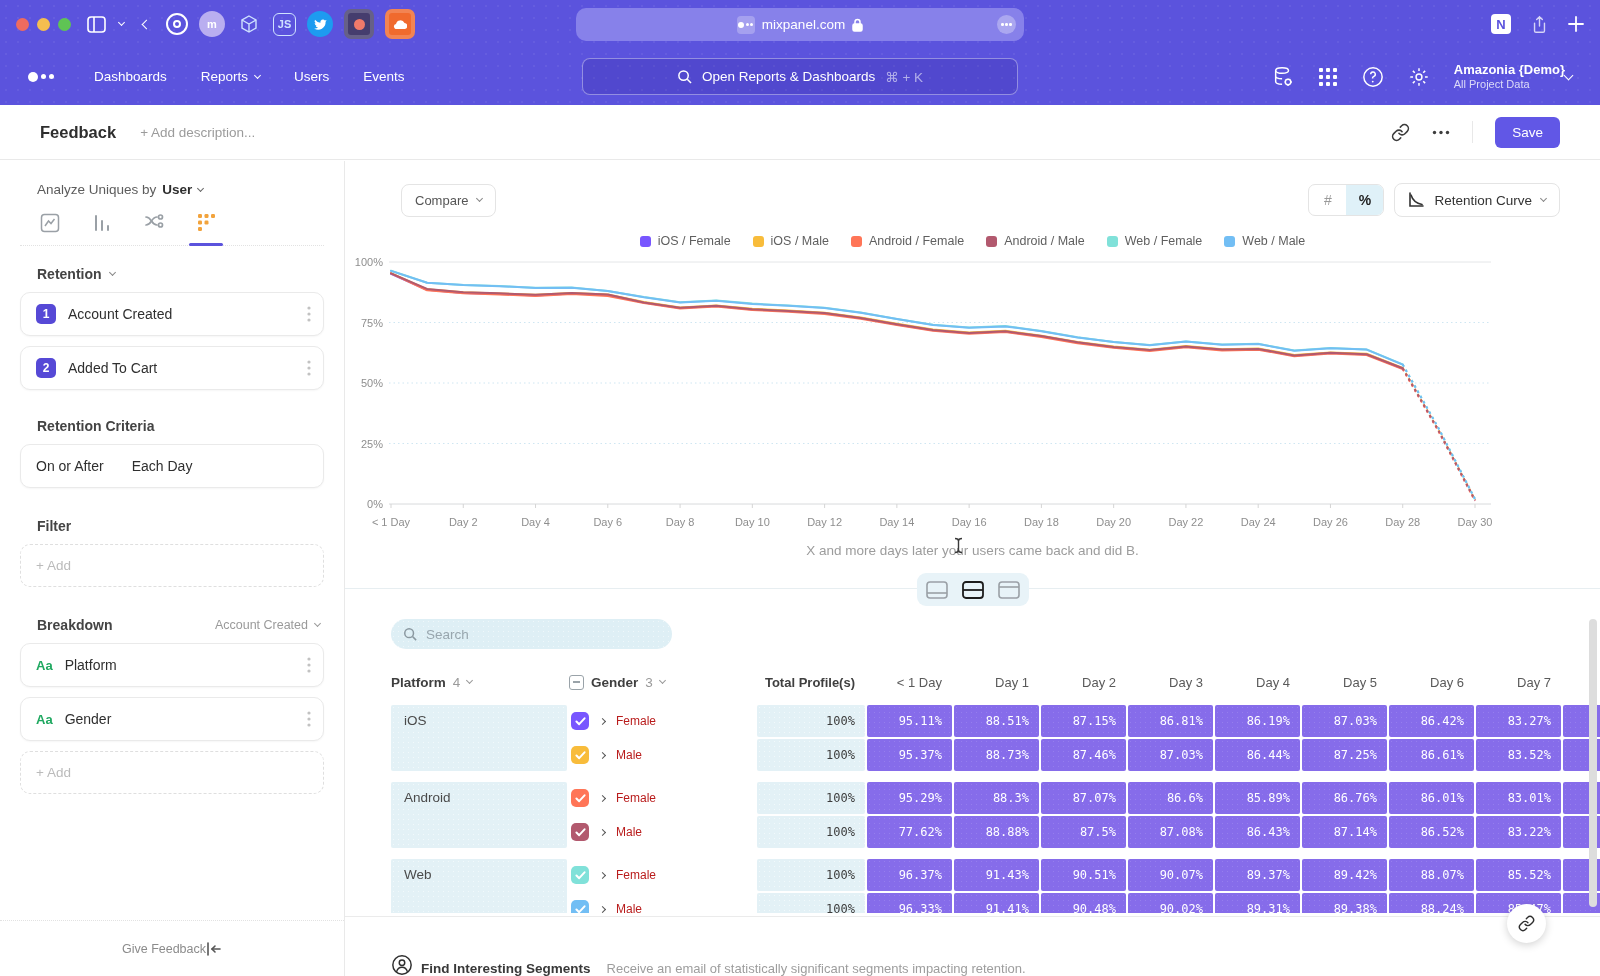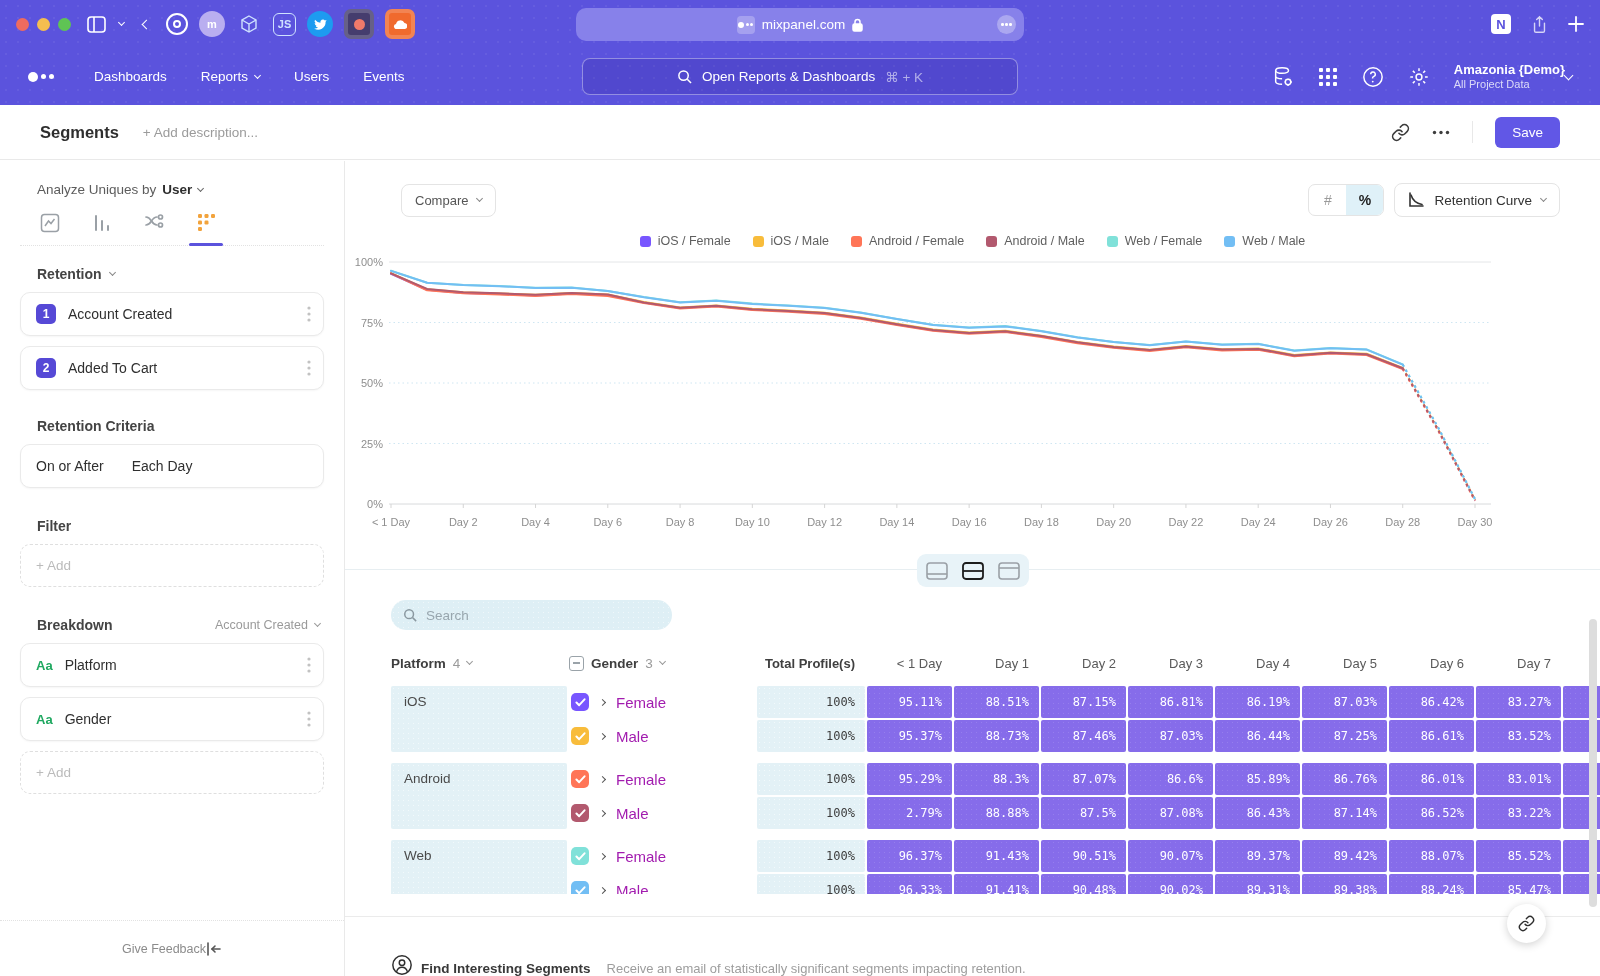--- a/index.html
+++ b/index.html
@@ -146,21 +146,21 @@
   .ind-box { width:15px; height:15px; border:1.5px solid #9AA3A9; border-radius:3px;
     display:flex; align-items:center; justify-content:center; }
   .ind-box i { width:7px; height:1.8px; background:#9AA3A9; display:block; }
   .table-clip { height:208px; overflow:hidden; margin-top:6px; }
   .tgroup { margin-bottom:11px; grid-auto-rows:32px; }
   .tcell { border-radius:2px; display:flex; align-items:center; }
   .cell-light { background:#E3F1F6;
     background-image:radial-gradient(rgba(255,255,255,.55) .8px, transparent 1px); background-size:5px 5px;}
   .plat-cell { grid-row:1 / span 2; align-items:flex-start; padding:8px 0 0 13px;
     font-size:13.5px; color:#4a4a4a; }
-  .gender-cell { background:#fff; gap:11px; padding-left:2px; font-size:15px; color:#a21caf; }
+  .gender-cell { background:#fff; gap:11px; padding-left:2px; font-size:12px; color:#b91c1c; }
   .cbox { width:18px; height:18px; border-radius:5px; display:flex; align-items:center;
     justify-content:center; cursor:pointer; }
   .total-cell { justify-content:flex-end; padding-right:10px;
     font-family:"DejaVu Sans Mono",monospace; font-size:12px; color:#3c3c3c; }
   .val { background:#866CEA; color:#fff; justify-content:flex-end; padding-right:10px;
     font-family:"DejaVu Sans Mono",monospace; font-size:12px;
     background-image:radial-gradient(rgba(255,255,255,.12) .8px, transparent 1px); background-size:5px 5px;}
   .exp { color:#555; font-size:10px; }
 
   .hscroll { position:absolute; left:46px; right:46px; bottom:49px; height:8px;
@@ -311,21 +311,21 @@
           <div class="p1">Amazonia {Demo}</div>
           <div class="p2">All Project Data</div>
         </div>
         <span class="chev" style="color:#fff"></span>
       </div>
     </div>
   </div>
 </div>
 
 <div class="report-bar">
-  <span class="rep-title">Segments</span>
+  <span class="rep-title">Feedback</span>
   <span class="rep-desc">+ Add description...</span>
   <div class="rep-actions">
     <svg width="19" height="19" viewBox="0 0 24 24" fill="none" stroke="#3d3d3d" stroke-width="2" stroke-linecap="round">
         <path d="M10 13a5 5 0 0 0 7.54.54l3-3a5 5 0 0 0-7.07-7.07l-1.72 1.71"></path>
         <path d="M14 11a5 5 0 0 0-7.54-.54l-3 3a5 5 0 0 0 7.07 7.07l1.71-1.71"></path>
       </svg>
     <svg width="18" height="5" viewBox="0 0 18 5" fill="#3d3d3d">
         <circle cx="2.5" cy="2.5" r="1.7"></circle>
         <circle cx="9" cy="2.5" r="1.7"></circle>
         <circle cx="15.5" cy="2.5" r="1.7"></circle>
@@ -558,20 +558,26 @@
             <polyline points="38.0,21.4 74.1,38.3 110.3,41.3 146.4,42.4 182.5,44.1 218.7,42.0 254.8,43.9 290.9,51.1 327.1,56.6 363.2,54.6 399.3,58.0 435.5,59.7 471.6,61.9 507.7,66.7 543.9,73.0 580.0,78.8 616.1,81.8 652.3,80.1 688.4,84.9 724.5,91.2 760.7,95.8 796.8,98.9 832.9,95.3 869.1,98.5 905.2,97.7 941.3,104.3 977.5,101.6 1013.6,103.0 1049.7,117.1" fill="none" stroke="#FF7557" stroke-width="2" stroke-linejoin="round" stroke-linecap="round"></polyline>
             <polyline points="1049.7,117.1 1085.9,179.9 1122.0,248.9" fill="none" stroke="#FF7557" stroke-width="2" stroke-dasharray="2.5,3.5"></polyline>
             <polyline points="38.0,21.3 74.1,36.9 110.3,40.3 146.4,41.3 182.5,42.8 218.7,41.1 254.8,42.6 290.9,50.6 327.1,55.7 363.2,53.8 399.3,57.2 435.5,58.9 471.6,61.1 507.7,65.9 543.9,72.2 580.0,78.0 616.1,80.9 652.3,79.2 688.4,84.1 724.5,90.3 760.7,94.9 796.8,98.1 832.9,94.5 869.1,97.6 905.2,96.9 941.3,103.4 977.5,100.8 1013.6,102.2 1049.7,116.2" fill="none" stroke="#B2596E" stroke-width="2" stroke-linejoin="round" stroke-linecap="round"></polyline>
             <polyline points="1049.7,116.2 1085.9,179.2 1122.0,248.1" fill="none" stroke="#B2596E" stroke-width="2" stroke-dasharray="2.5,3.5"></polyline>
             <polyline points="38.0,18.8 74.1,30.7 110.3,33.0 146.4,34.0 182.5,35.7 218.7,35.6 254.8,38.9 290.9,45.0 327.1,50.2 363.2,48.5 399.3,51.6 435.5,53.6 471.6,55.7 507.7,60.6 543.9,66.9 580.0,72.7 616.1,75.6 652.3,74.1 688.4,79.0 724.5,85.3 760.7,89.9 796.8,93.0 832.9,89.4 869.1,92.5 905.2,91.8 941.3,98.6 977.5,95.9 1013.6,97.4 1049.7,112.4" fill="none" stroke="#80E1D9" stroke-width="2" stroke-linejoin="round" stroke-linecap="round"></polyline>
             <polyline points="1049.7,112.4 1085.9,176.7 1122.0,246.9" fill="none" stroke="#80E1D9" stroke-width="2" stroke-dasharray="2.5,3.5"></polyline>
             <polyline points="38.0,18.9 74.1,30.8 110.3,33.0 146.4,34.2 182.5,35.9 218.7,35.7 254.8,39.0 290.9,45.2 327.1,50.4 363.2,48.7 399.3,51.9 435.5,53.8 471.6,56.0 507.7,60.8 543.9,67.1 580.0,72.9 616.1,75.8 652.3,74.4 688.4,79.2 724.5,85.5 760.7,90.1 796.8,93.2 832.9,89.6 869.1,92.8 905.2,92.0 941.3,98.8 977.5,96.2 1013.6,97.6 1049.7,112.6" fill="none" stroke="#72BEF4" stroke-width="2" stroke-linejoin="round" stroke-linecap="round"></polyline>
             <polyline points="1049.7,112.6 1085.9,177.0 1122.0,247.2" fill="none" stroke="#72BEF4" stroke-width="2" stroke-dasharray="2.5,3.5"></polyline>
           </svg>
         </div>
+    </div>
+    <div class="caption-row">
+      <span>X and more days later your users came back and did B.</span>
+      <svg class="ibeam" width="9" height="17" viewBox="0 0 9 17" fill="none" stroke="#3a3a3a" stroke-width="1.4">
+          <path d="M1 1.5c2 0 3.5.5 3.5 2.5v9c0 2 1.5 2.5 3.5 2.5M8 1.5c-2 0-3.5.5-3.5 2.5M1 15.5c2 0 3.5-.5 3.5-2.5"></path>
+        </svg>
     </div>
 
     <div class="divider-row">
       <div class="layout-toggles">
         <span class="lt-btn">
           <svg width="22" height="18" viewBox="0 0 22 18" fill="none" stroke="#9AA0A6" stroke-width="1.6">
               <rect x="1" y="1" width="20" height="16" rx="3"></rect>
               <line x1="1" y1="12" x2="21" y2="12"></line>
             </svg>
         </span>
@@ -689,21 +695,21 @@
               <div class="tcell gender-cell">
                 <span class="cbox" style="background: rgb(178, 89, 110);">
                   <svg width="11" height="9" viewBox="0 0 12 10" fill="none" stroke="#fff" stroke-width="2.2" stroke-linecap="round" stroke-linejoin="round">
                     <polyline points="1.5,5 4.5,8 10.5,1.5"></polyline>
                   </svg>
                 </span>
                 <span class="exp chev sm right" style="color: rgb(85, 85, 85);"></span>
                 <span>Male</span>
               </div>
               <div class="tcell cell-light total-cell">100%</div>
-              <div class="tcell val">2.79%</div>
+              <div class="tcell val">77.62%</div>
               <div class="tcell val">88.88%</div>
               <div class="tcell val">87.5%</div>
               <div class="tcell val">87.08%</div>
               <div class="tcell val">86.43%</div>
               <div class="tcell val">87.14%</div>
               <div class="tcell val">86.52%</div>
               <div class="tcell val">83.22%</div>
               <div class="tcell val"></div>
             </div>
             <div class="tgrid tgroup">

